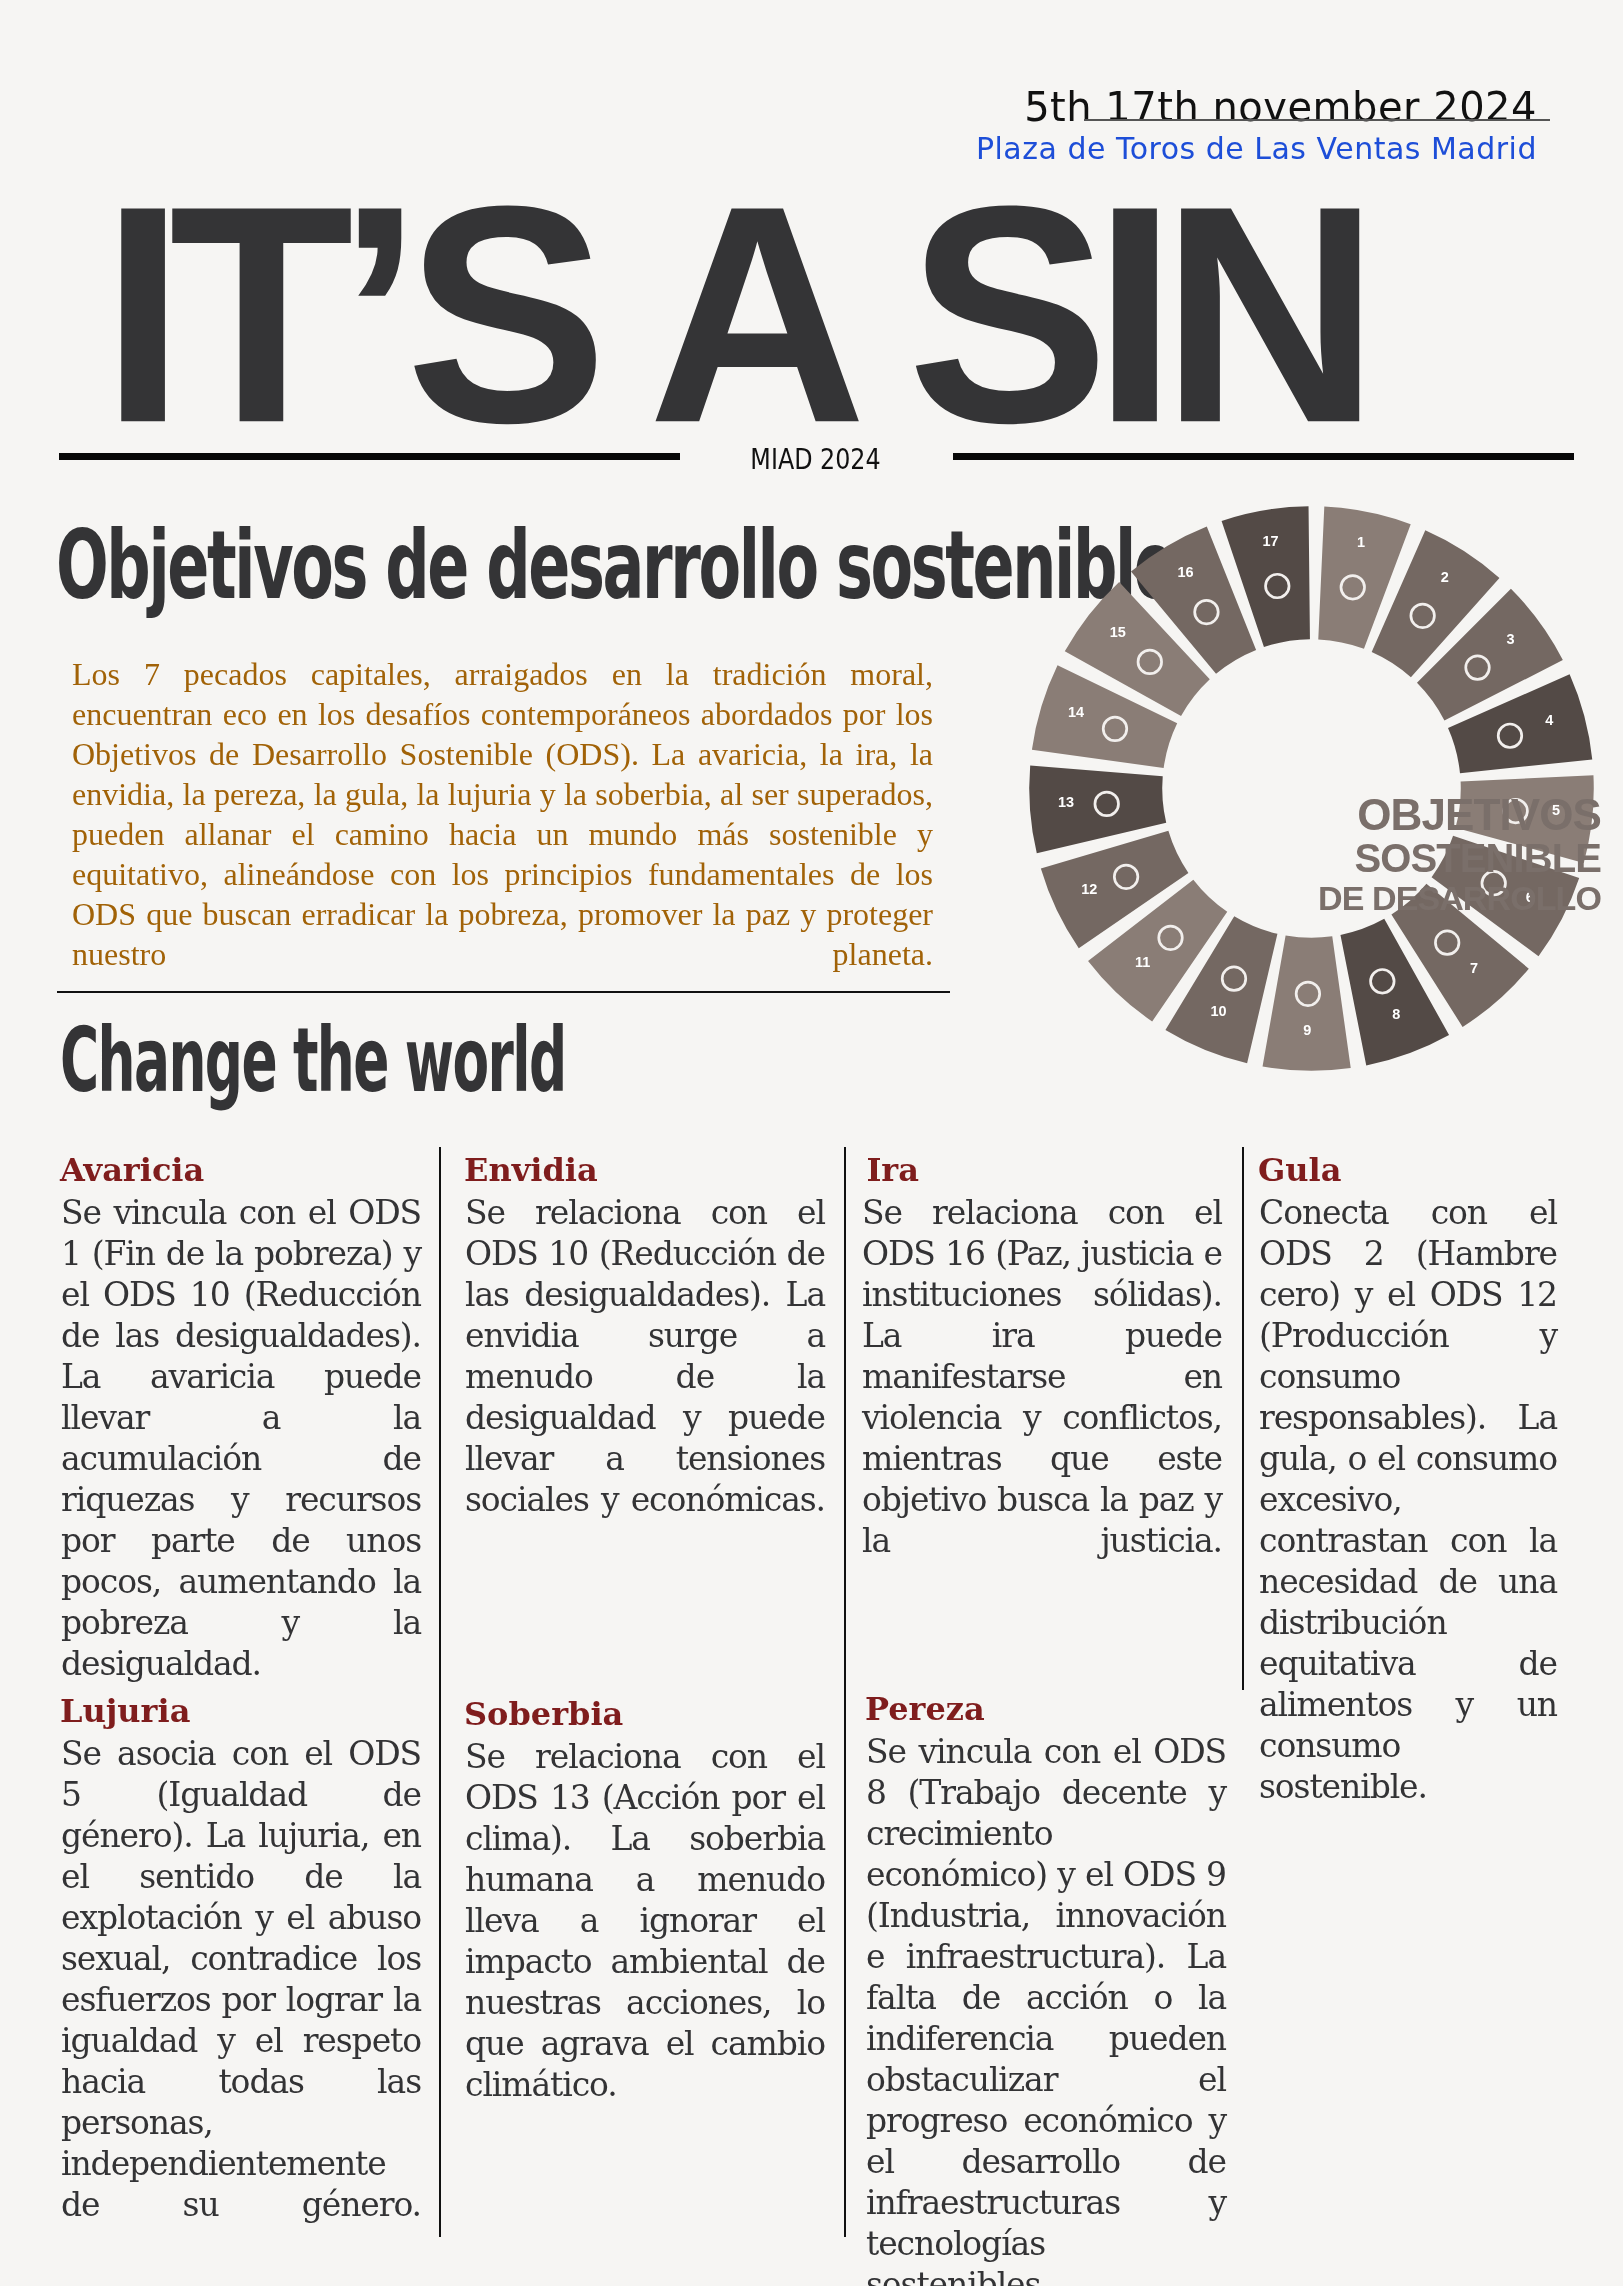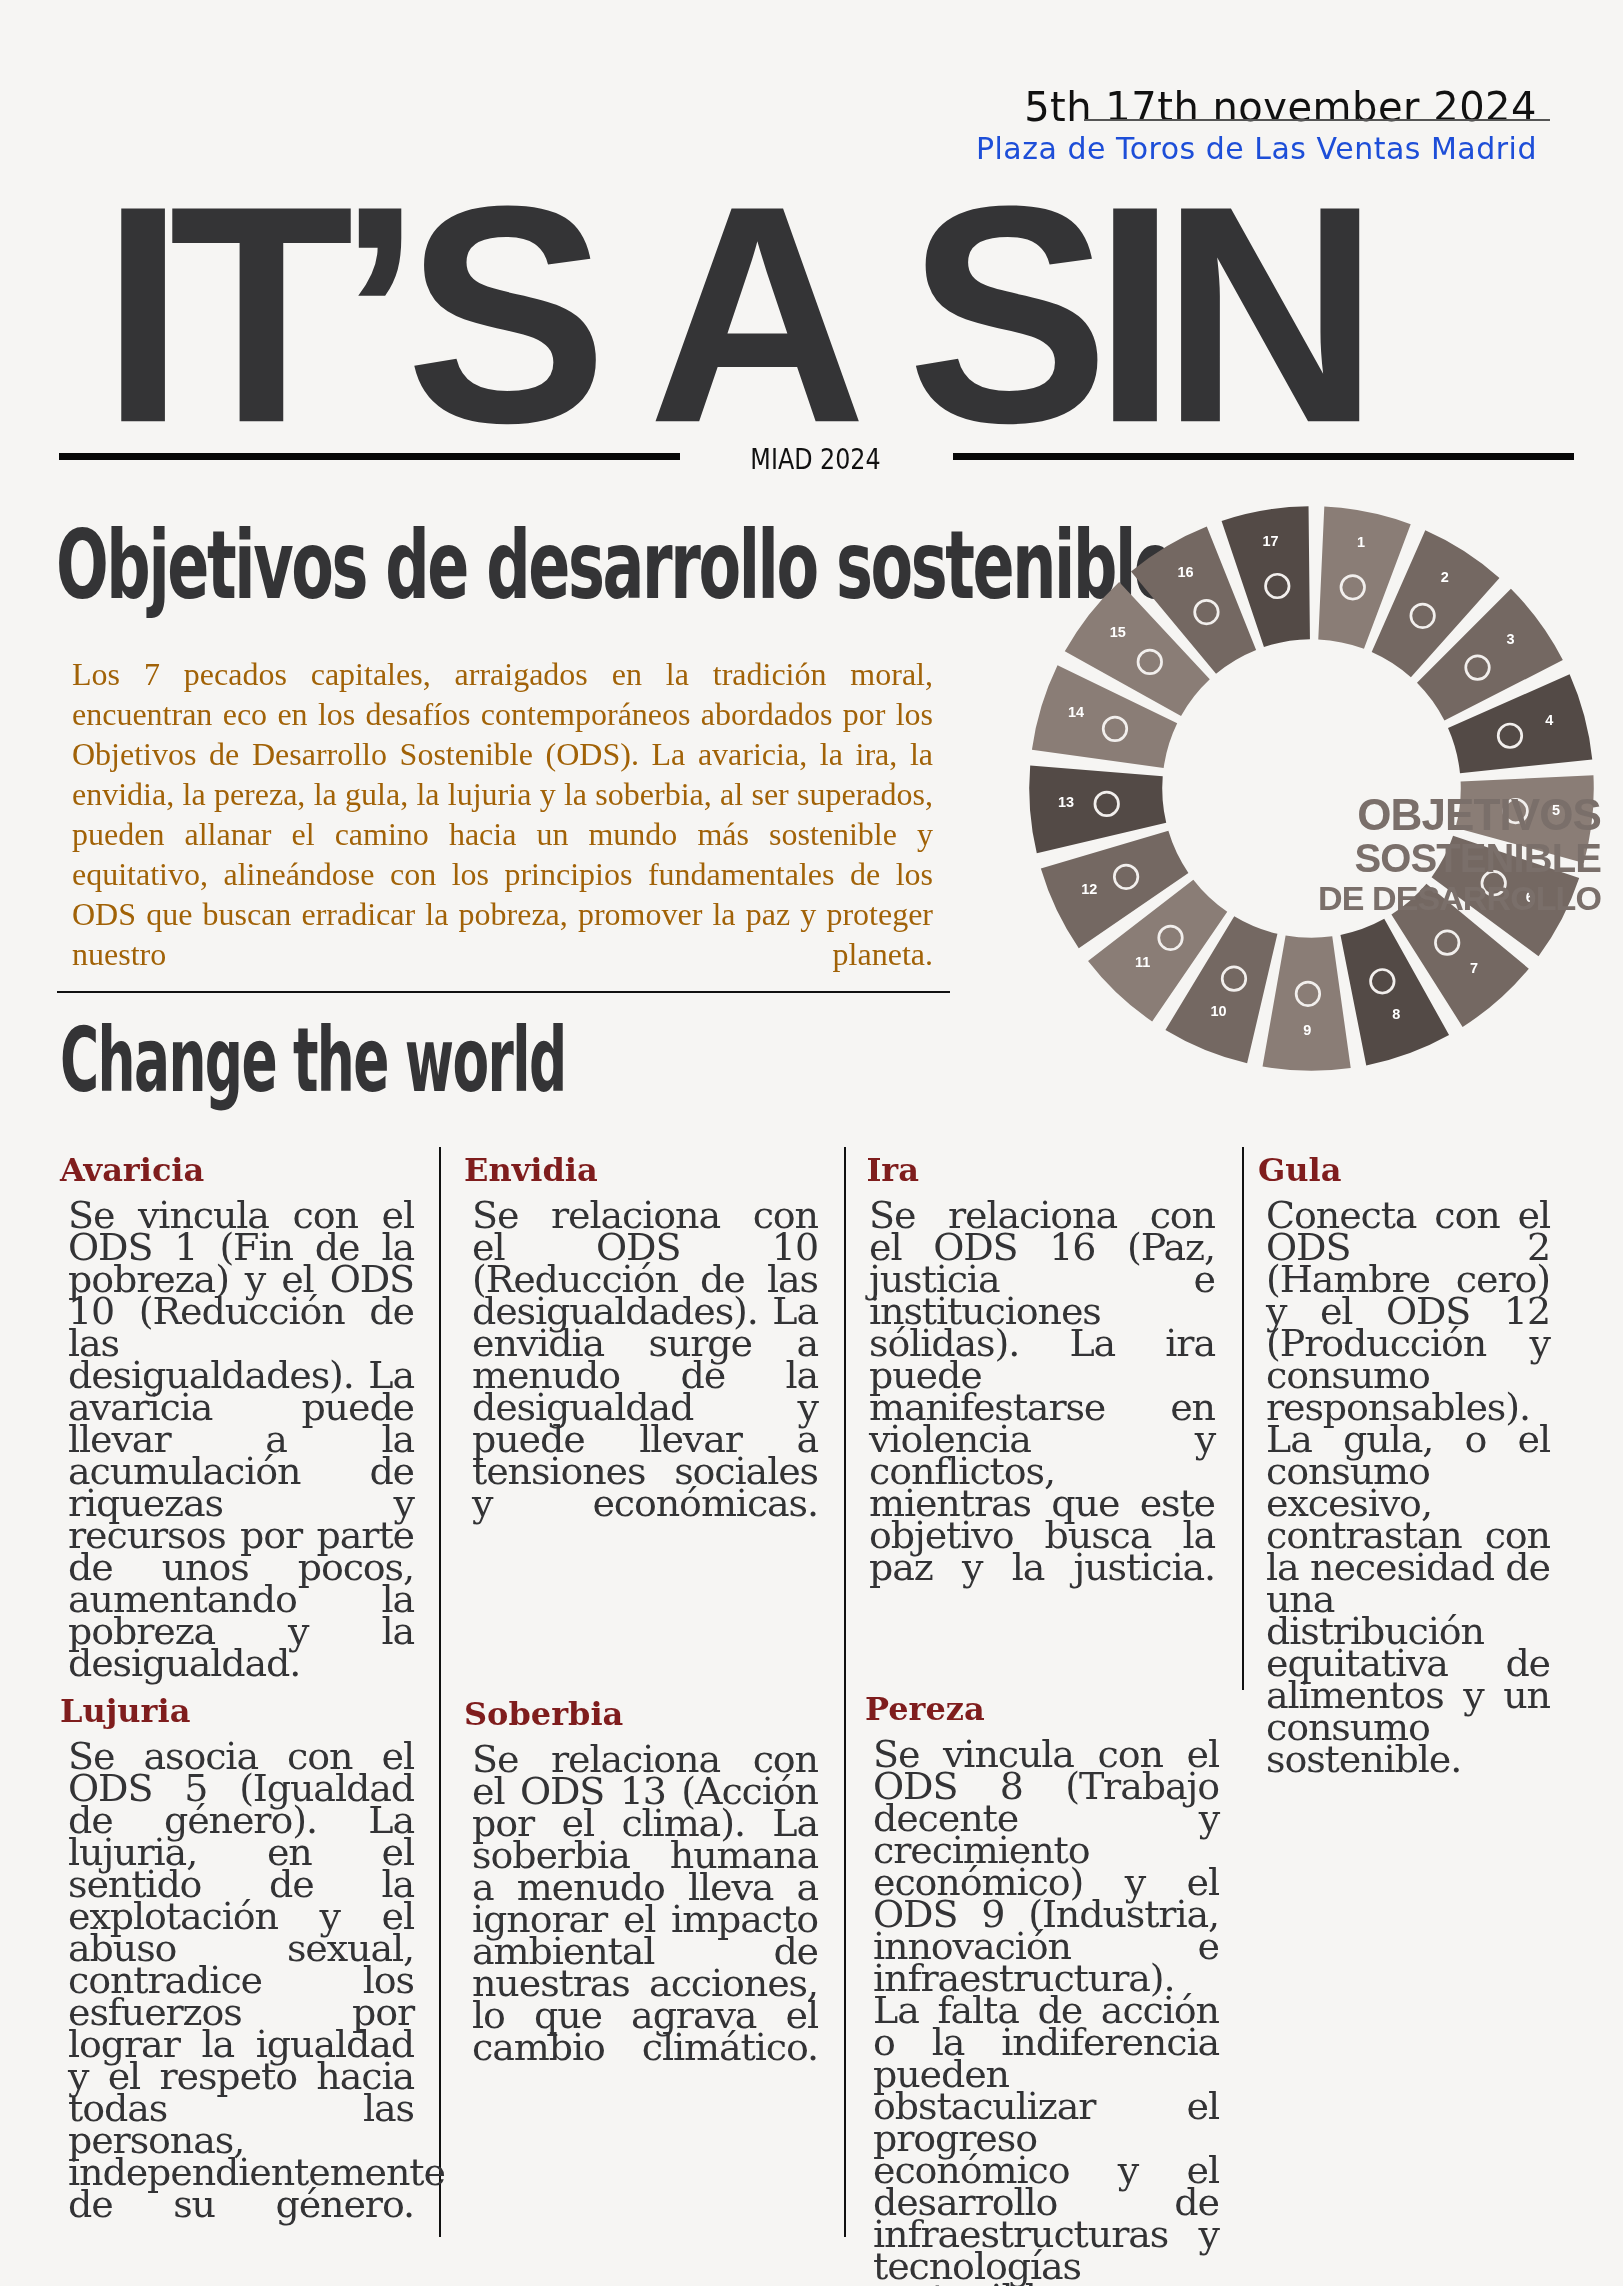--- a/index.html
+++ b/index.html
@@ -21,21 +21,21 @@
   .h1 { left:56px; top:507px; font-family:"DejaVu Sans", sans-serif; font-weight:bold; font-size:94px; line-height:118px;
     letter-spacing:-3.6px; color:#343436; transform:scaleX(0.66); transform-origin:left top; white-space:nowrap; }
   .intro { left:72px; top:654px; width:861px; font-family:"Liberation Serif", serif; font-size:32px; line-height:40px;
     text-align:justify; text-align-last:justify; color:#a16207; }
   .intro-rule { left:57px; top:991px; width:893px; height:1.8px; background:#111; }
   .h2 { left:60px; top:1006px; font-family:"DejaVu Sans", sans-serif; font-weight:bold; font-size:89px; line-height:109px;
     letter-spacing:-2.7px; color:#343436; transform:scaleX(0.6); transform-origin:left top; white-space:nowrap; }
   .vrule { width:1.8px; background:#111; top:1147px; }
   .sin { position:absolute; width:362px; }
   .sin h3 { margin:0; font-family:"DejaVu Serif", serif; font-weight:bold; font-size:32px; line-height:42px; color:#7f1d1d; }
-  .sin p { margin:8px; font-family:"DejaVu Serif", serif; font-size:38px; line-height:32px; text-align:justify; text-align-last:justify; color:#333335; letter-spacing:-1.1px; }
+  .sin p { margin:1px; font-family:"DejaVu Serif", serif; font-size:33px; line-height:41px; text-align:justify; text-align-last:justify; color:#333335; letter-spacing:-1.1px; }
   .wheel { left:1022px; top:499px; width:579px; height:579px; }
   .wheel svg text { font-family:"Liberation Sans", sans-serif; }
 </style>
 </head>
 <body>
 
 <div class="abs date">5th 17th november 2024</div>
 <div class="abs date-rule"></div>
 <div class="abs venue">Plaza de Toros de Las Ventas Madrid</div>
 

